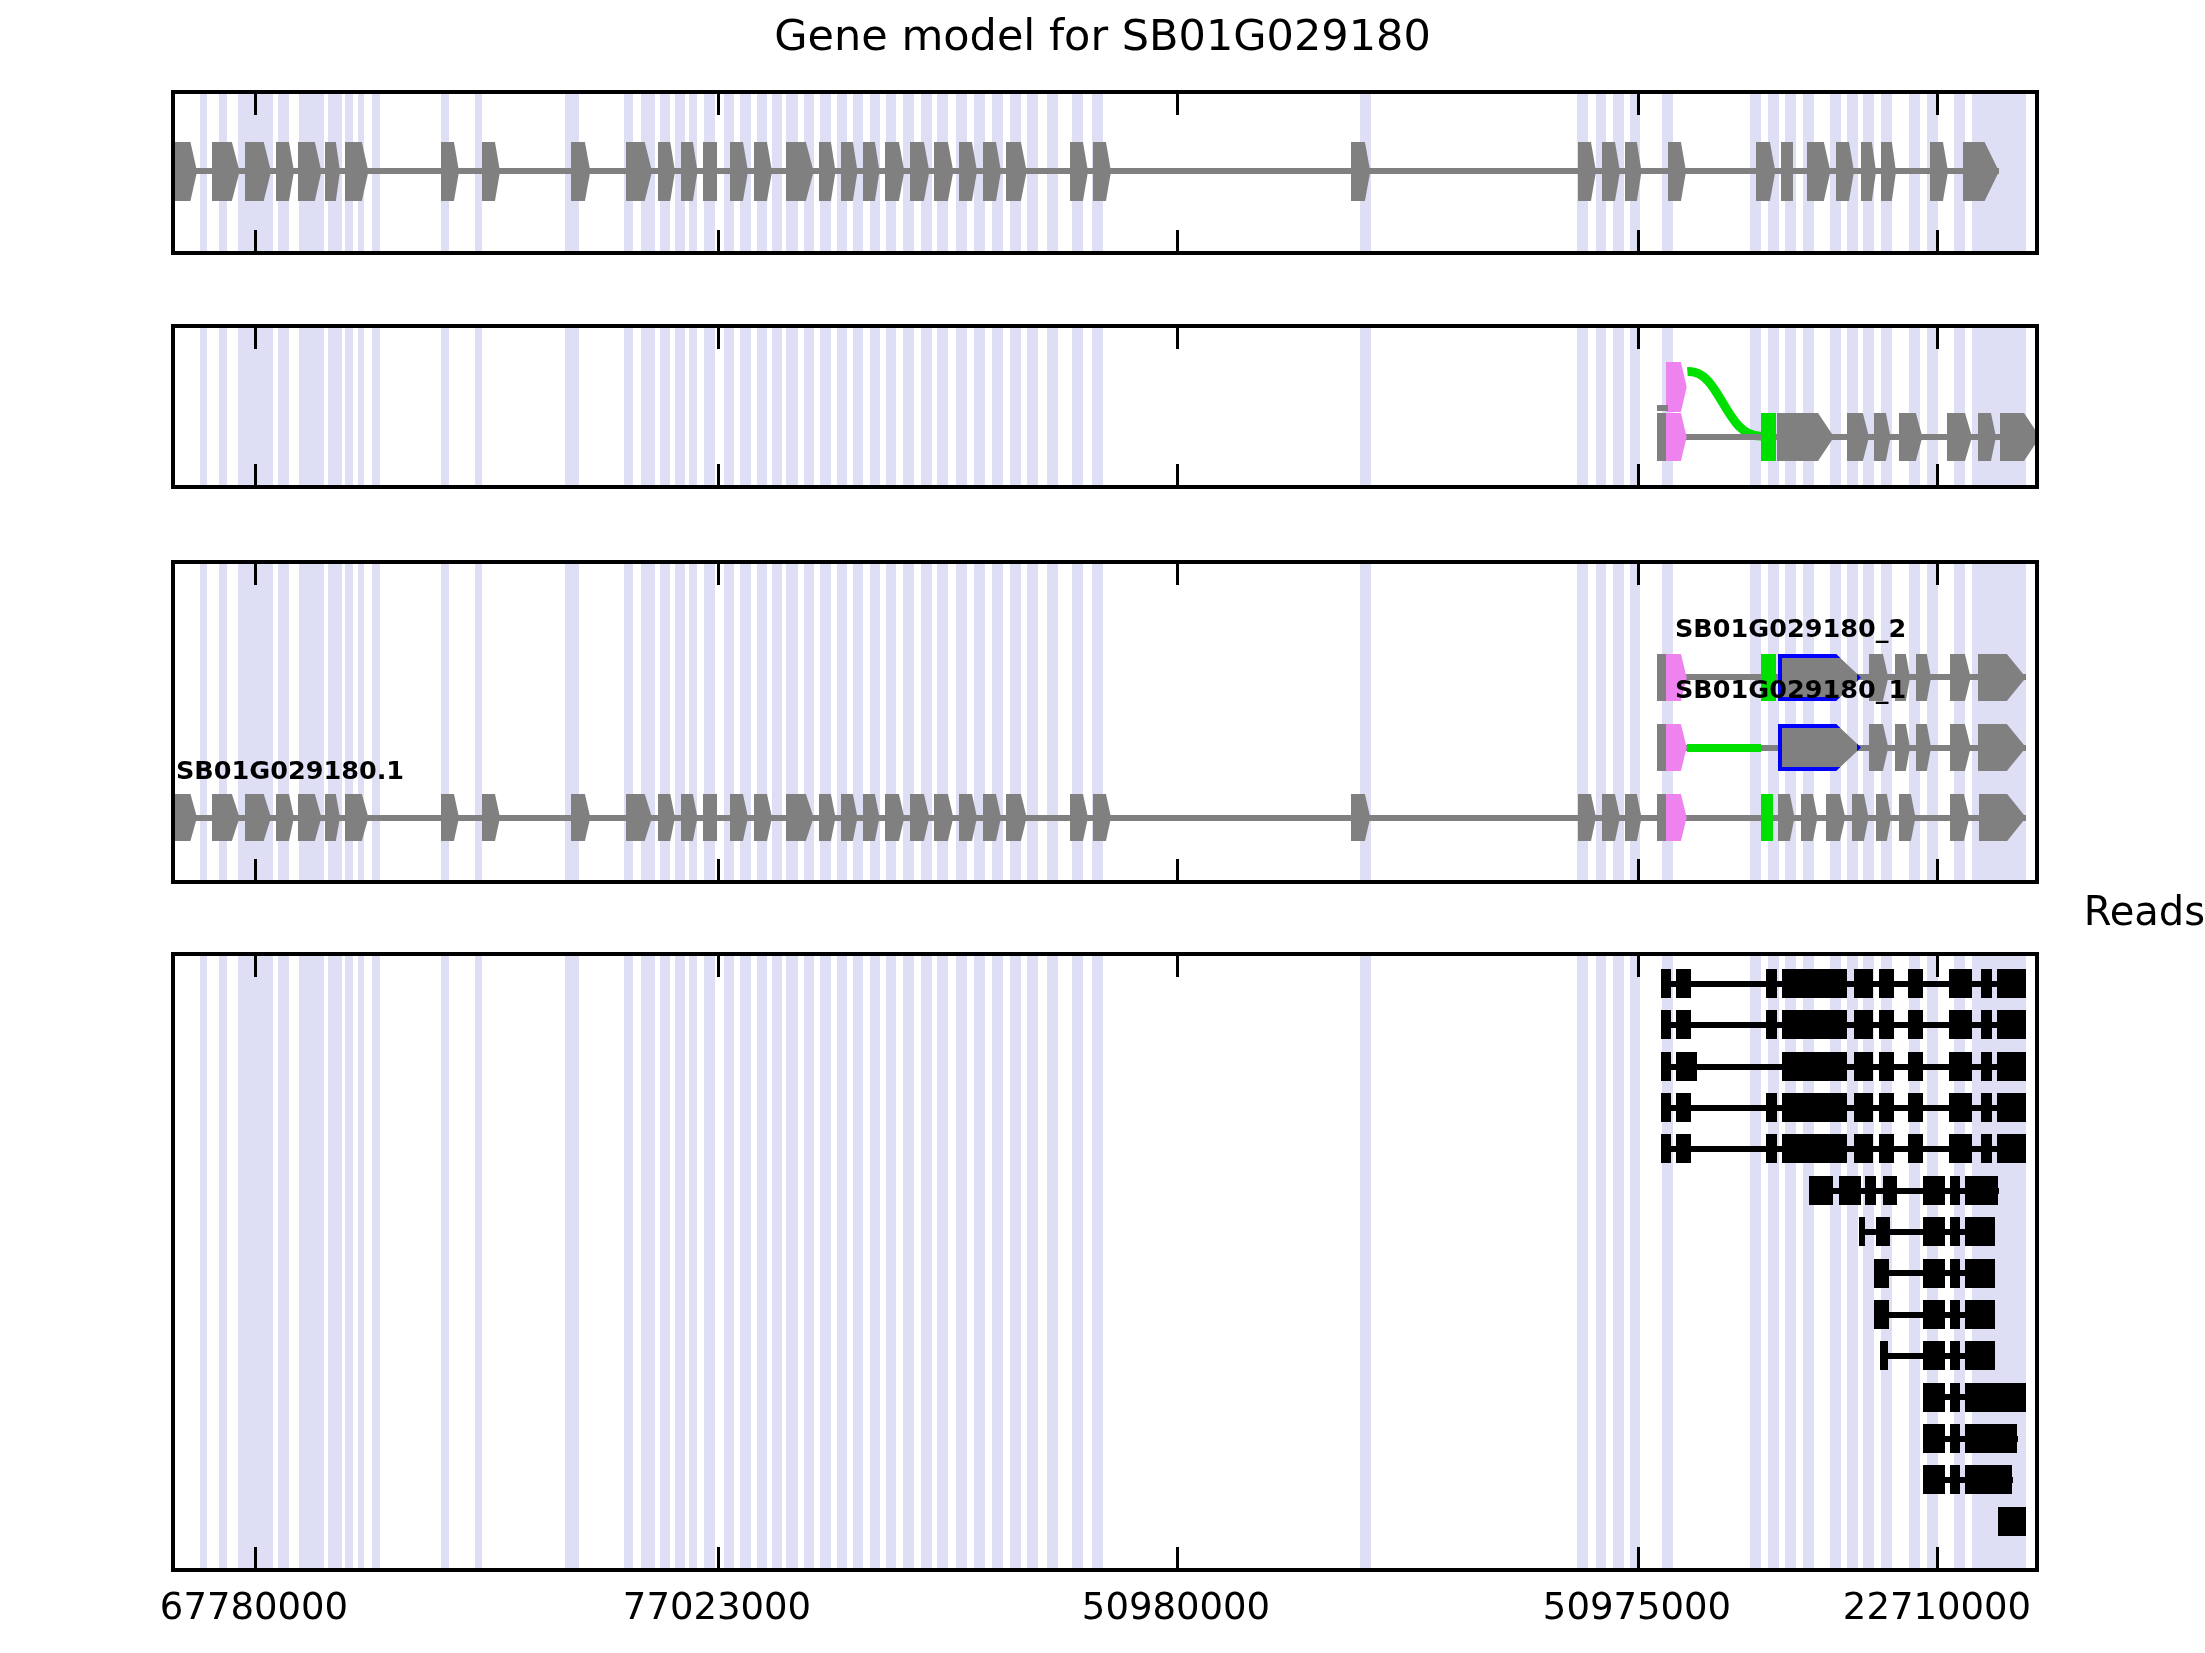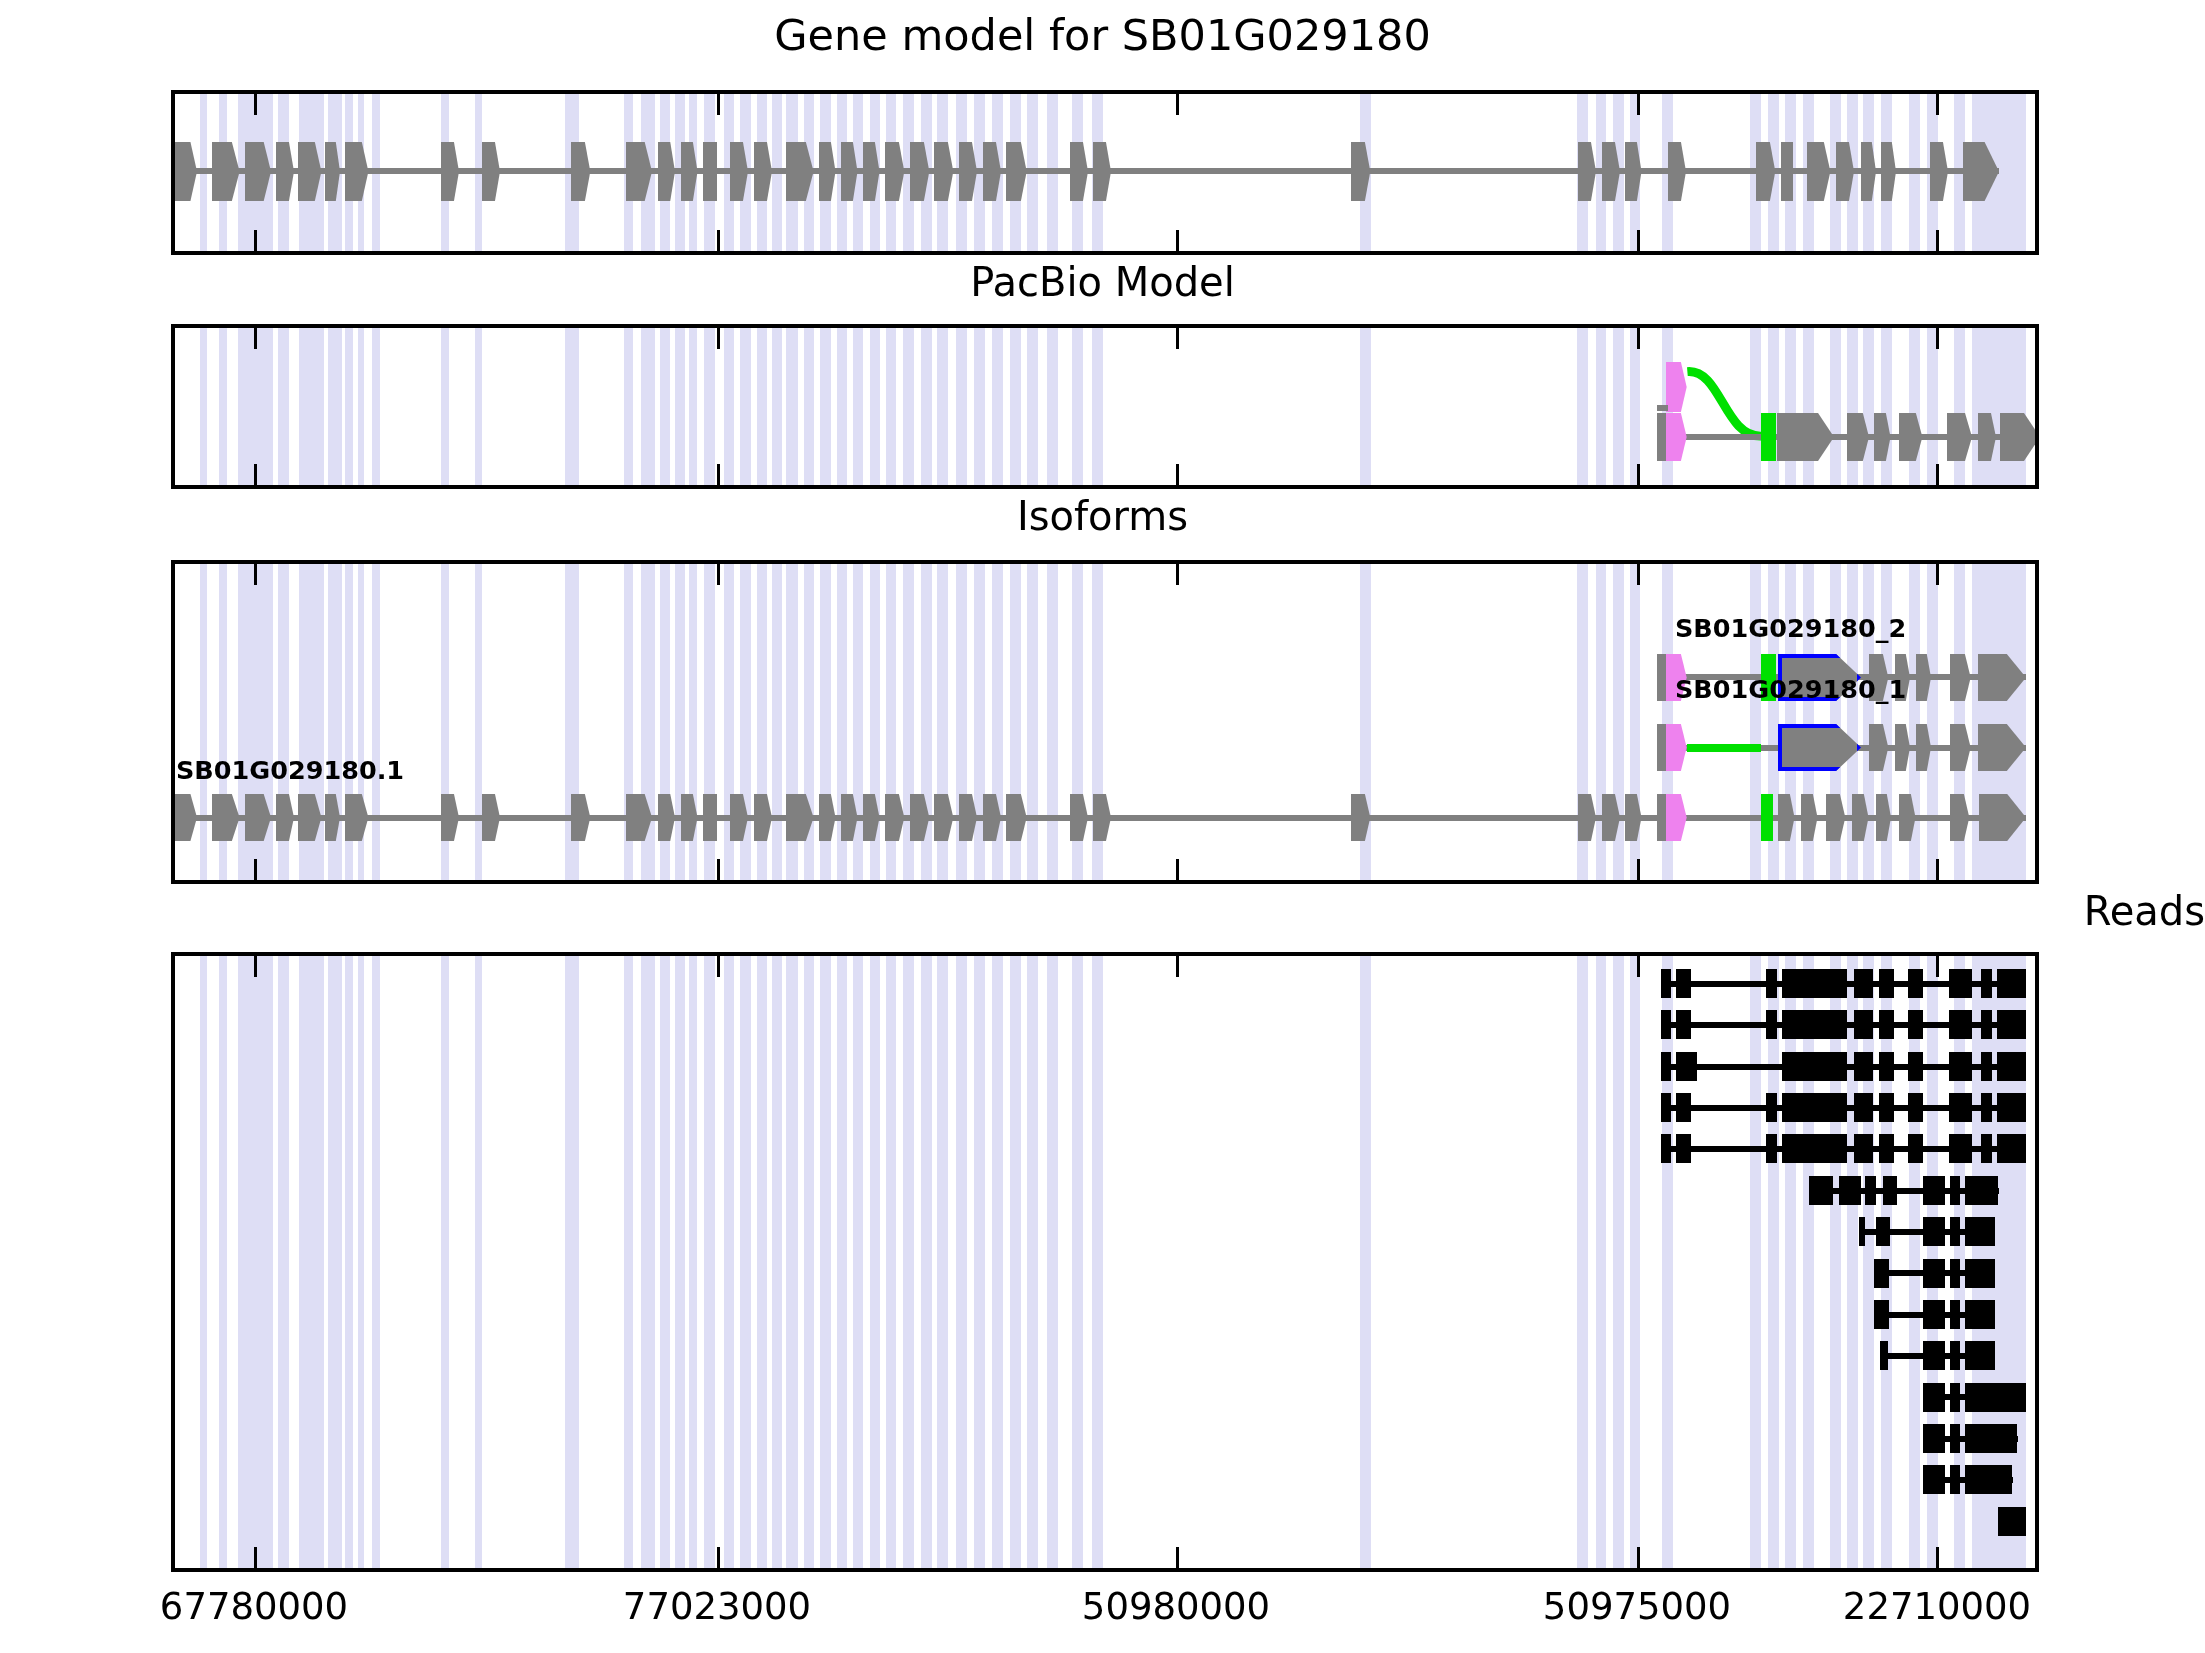--- a/index.html
+++ b/index.html
@@ -173,21 +173,20 @@
         <div class="exon " style="left:1606px;width:12.4px;top:48px;height:59px;background:#808080;"></div>
         <div class="exon arrow" style="left:1632px;width:23.4px;top:48px;height:59px;background:#808080;"></div>
         <div class="exon arrow" style="left:1661px;width:18px;top:48px;height:59px;background:#808080;"></div>
         <div class="exon arrow" style="left:1686px;width:15px;top:48px;height:59px;background:#808080;"></div>
         <div class="exon arrow" style="left:1706px;width:15px;top:48px;height:59px;background:#808080;"></div>
         <div class="exon arrow" style="left:1755px;width:18px;top:48px;height:59px;background:#808080;"></div>
         <div class="exon bigarrow" style="left:1788px;width:36px;top:48px;height:59px;background:#808080;"></div>
       </div>
   </div>
 
-  <div class="panel-title" style="top:259px;">PacBio Model</div>
   <div class="panel" id="panel-pacbio" style="left:171px;top:324px;width:1868px;height:165px;">
     <div class="plotarea" id="pa-pacbio">
         <div class="band" style="left:25px;width:6.9px;background:#dedef5;"></div>
         <div class="band" style="left:44px;width:8.3px;background:#dedef5;"></div>
         <div class="band" style="left:63px;width:35px;background:#dedef5;"></div>
         <div class="band" style="left:103px;width:11px;background:#dedef5;"></div>
         <div class="band" style="left:124px;width:25px;background:#dedef5;"></div>
         <div class="band" style="left:153px;width:13.8px;background:#dedef5;"></div>
         <div class="band" style="left:170px;width:8.3px;background:#dedef5;"></div>
         <div class="band" style="left:183px;width:5.5px;background:#dedef5;"></div>
@@ -263,21 +262,20 @@
         <div class="exon arrow" style="left:1699px;width:16.5px;top:85px;height:48px;background:#808080;"></div>
         <div class="exon arrow" style="left:1724px;width:23.4px;top:85px;height:48px;background:#808080;"></div>
         <div class="exon arrow" style="left:1772px;width:25px;top:85px;height:48px;background:#808080;"></div>
         <div class="exon arrow" style="left:1803px;width:18px;top:85px;height:48px;background:#808080;"></div>
         <div class="exon bigarrow" style="left:1825px;width:40px;top:85px;height:48px;background:#808080;"></div>
         <div class="exon arrow" style="left:1491px;width:20.7px;top:85px;height:48px;background:#ee82ee;"></div>
         <div class="exon" style="left:1586px;width:15px;top:85px;height:48px;background:#00e000;"></div>
       </div>
   </div>
 
-  <div class="panel-title" style="top:493px;">Isoforms</div>
   <div class="panel" id="panel-iso" style="left:171px;top:560px;width:1868px;height:324px;">
     <div class="plotarea" id="pa-iso">
         <div class="band" style="left:25px;width:6.9px;background:#dedef5;"></div>
         <div class="band" style="left:44px;width:8.3px;background:#dedef5;"></div>
         <div class="band" style="left:63px;width:35px;background:#dedef5;"></div>
         <div class="band" style="left:103px;width:11px;background:#dedef5;"></div>
         <div class="band" style="left:124px;width:25px;background:#dedef5;"></div>
         <div class="band" style="left:153px;width:13.8px;background:#dedef5;"></div>
         <div class="band" style="left:170px;width:8.3px;background:#dedef5;"></div>
         <div class="band" style="left:183px;width:5.5px;background:#dedef5;"></div>

